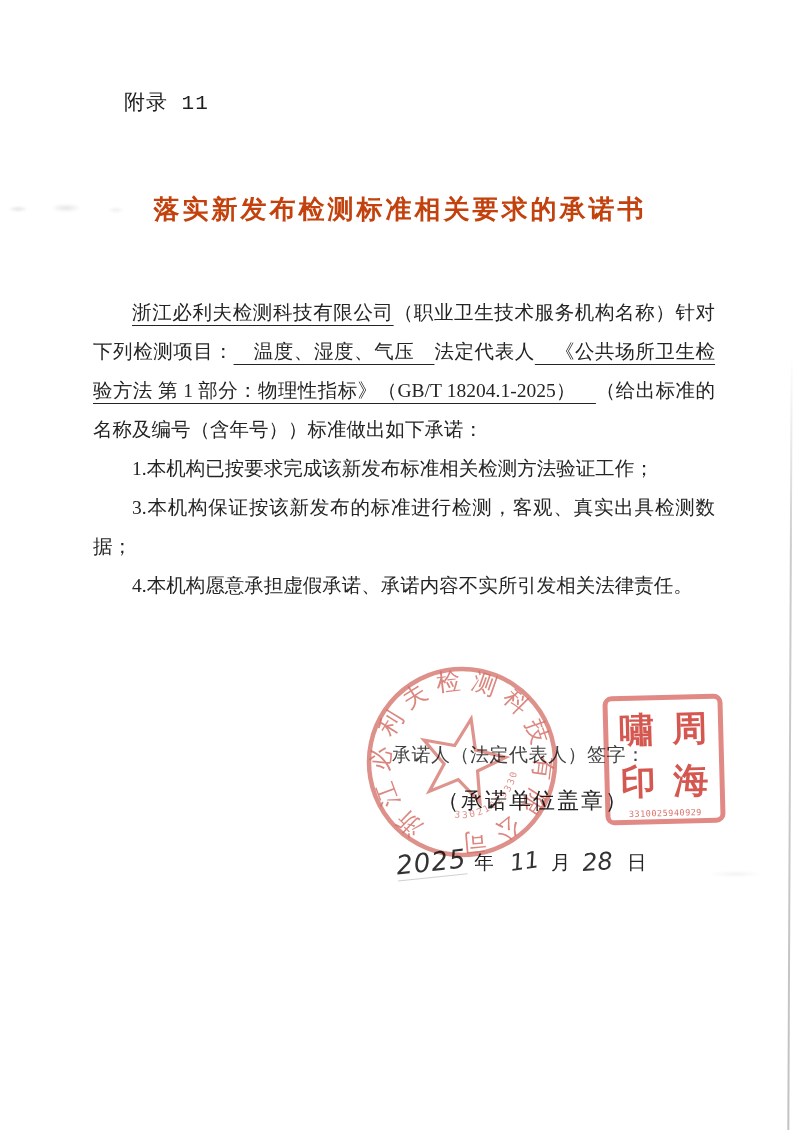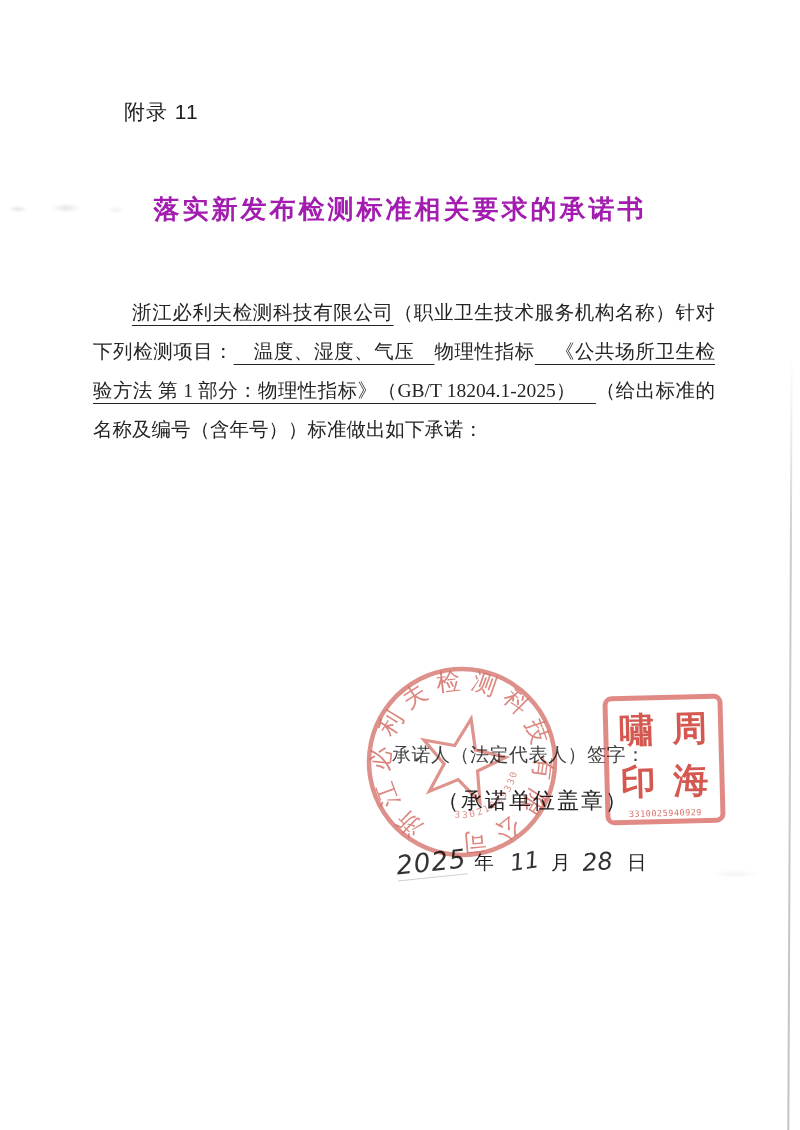--- a/index.html
+++ b/index.html
@@ -2,26 +2,26 @@
 <html><head>
 <meta charset="utf-8">
 <style>
   html,body{margin:0;padding:0;}
   body{
     width:800px;height:1130px;position:relative;background:#ffffff;
     font-family:"Liberation Serif","DejaVu Serif",serif;color:#242424;
     overflow:hidden;
   }
   .appendix{
-    position:absolute;left:124px;top:98px;font-size:21px;letter-spacing:1px;
-    font-family:Liberation Sans, sans-serif;color:#1e1e1e;
+    position:absolute;left:124px;top:88px;font-size:21px;letter-spacing:1px;
+    font-family:Liberation Mono, monospace;color:#1e1e1e;
   }
   .doc-title{
     position:absolute;left:0;right:0;top:192px;text-align:center;
-    font-size:26px;font-weight:bold;letter-spacing:3px;color:#a21caf;
+    font-size:26px;font-weight:bold;letter-spacing:3px;color:#c2410c;
   }
   .bodytext{
     position:absolute;left:93px;top:293px;width:622px;
     font-size:19.5px;line-height:39px;text-align:justify;color:#242424;
   }
   .bodytext p{margin:0;text-indent:2em;}
   .u{
     text-decoration:underline;
     text-decoration-thickness:1.3px;
     text-underline-offset:6px;
@@ -91,21 +91,24 @@
   }
 </style>
 </head>
 <body>
 
 <div class="appendix">附录 11</div>
 
 <div class="doc-title">落实新发布检测标准相关要求的承诺书</div>
 
 <div class="bodytext">
-  <p><span class="u">浙江必利夫检测科技有限公司</span><span>（职业卫生技术服务机构名称）针对下列检测项目：</span><span class="u">　温度、湿度、气压　</span><span>物理性指标</span><span class="u">　《公共场所卫生检验方法 第 1 部分：物理性指标》（GB/T 18204.1-2025）　</span><span>（给出标准的名称及编号（含年号））标准做出如下承诺：</span></p>
+  <p><span class="u">浙江必利夫检测科技有限公司</span><span>（职业卫生技术服务机构名称）针对下列检测项目：</span><span class="u">　温度、湿度、气压　</span><span>法定代表人</span><span class="u">　《公共场所卫生检验方法 第 1 部分：物理性指标》（GB/T 18204.1-2025）　</span><span>（给出标准的名称及编号（含年号））标准做出如下承诺：</span></p>
+  <p>1.本机构已按要求完成该新发布标准相关检测方法验证工作；</p>
+  <p>3.本机构保证按该新发布的标准进行检测，客观、真实出具检测数据；</p>
+  <p>4.本机构愿意承担虚假承诺、承诺内容不实所引发相关法律责任。</p>
 </div>
 
 <div class="sign-line">承诺人（法定代表人）签字：</div>
 <div class="stamp-note">（承诺单位盖章）</div>
 
 <div class="date-line">
   <span class="hw hw-year">2025</span><span class="unit">年</span><span class="hw hw-month">11</span><span class="unit">月</span><span class="hw hw-day">28</span><span class="unit">日</span>
 </div>
 
 <div class="company-seal">

